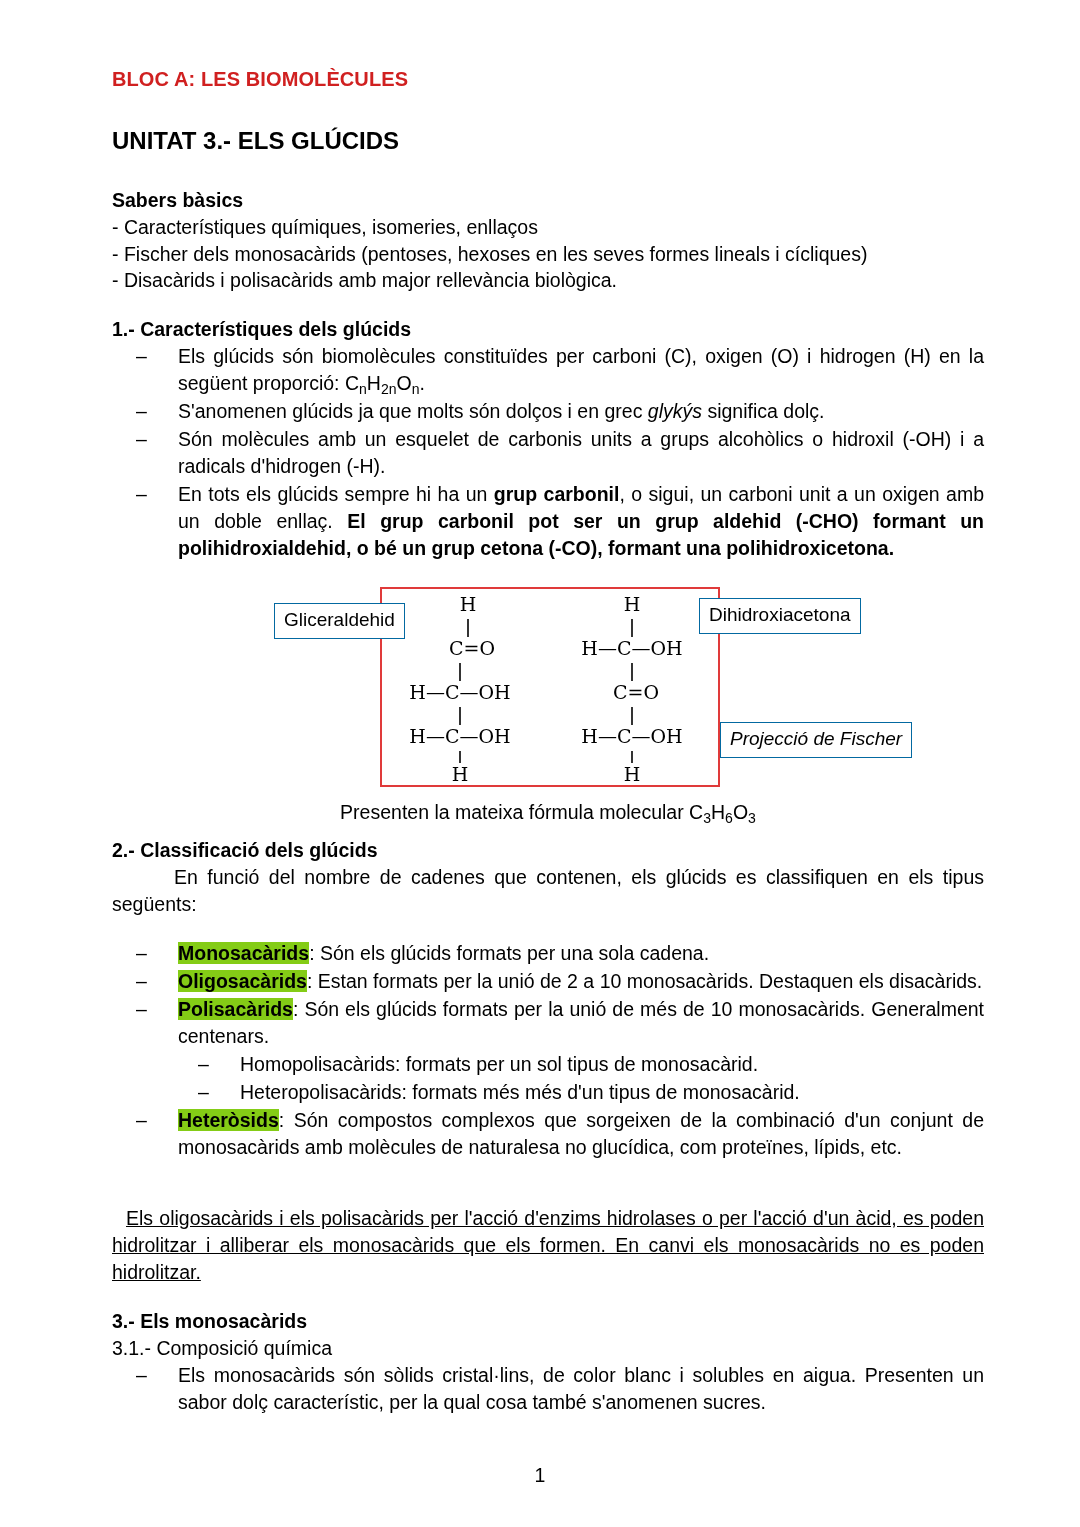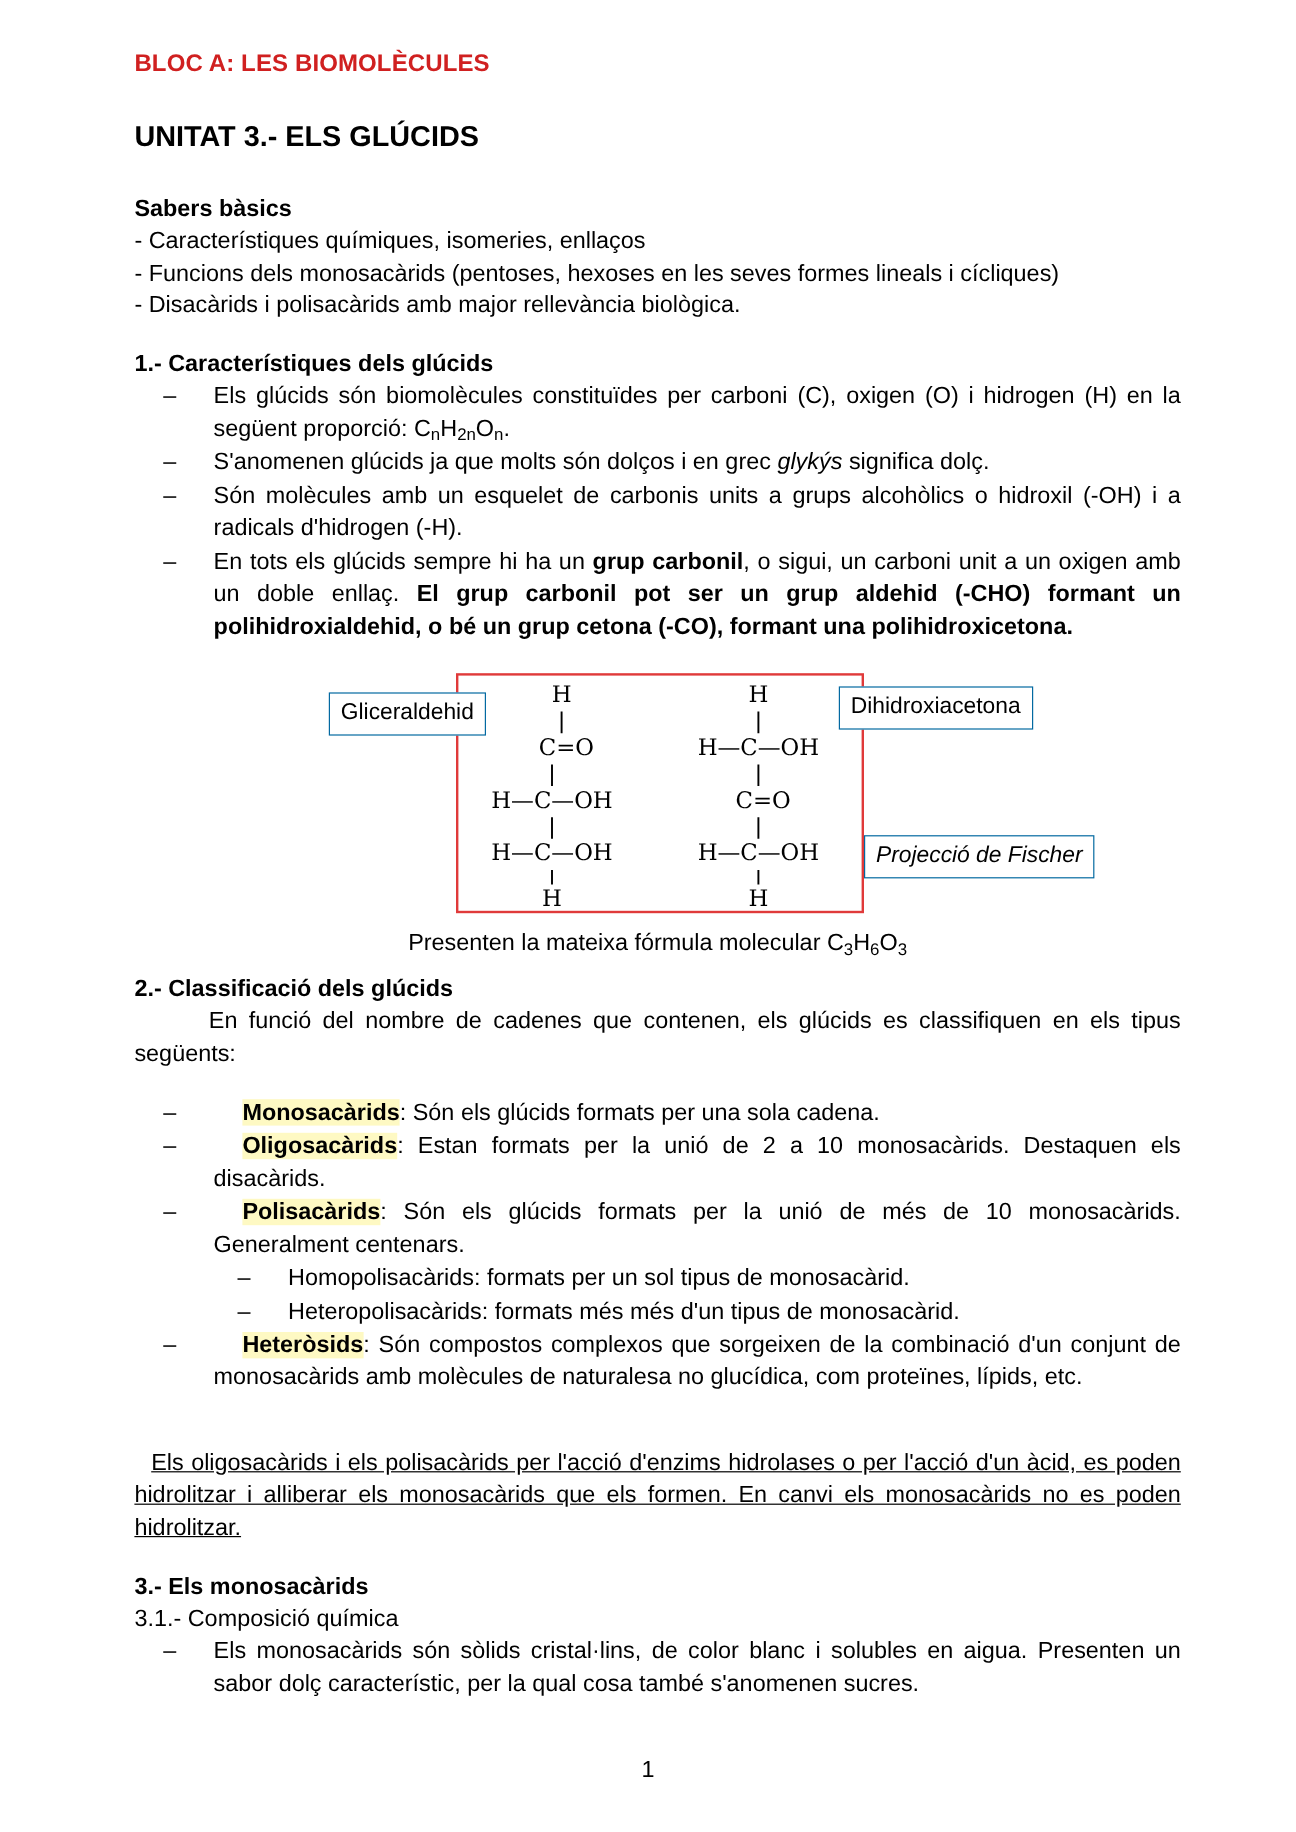--- a/index.html
+++ b/index.html
@@ -12,21 +12,21 @@
     min-height: 1527px;
     font-family: "Liberation Sans", sans-serif;
     color: #000000;
     font-size: 19.5px;
     line-height: 1.38;
   }
   .page {
     position: relative;
     width: 1080px;
     min-height: 1527px;
-    padding: 40px 96px 20px 112px;
+    padding: 66px 96px 20px 112px;
     box-sizing: border-box;
   }
   .title-red {
     color: #d02020;
     font-weight: bold;
     font-size: 20px;
     letter-spacing: 0.1px;
     margin-bottom: 30px;
   }
   .h-unit {
@@ -62,23 +62,22 @@
   }
   ul.dashlist.sub > li {
     padding-left: 128px;
   }
   ul.dashlist.sub > li::before {
     left: 124px;
   }
   b { font-weight: bold; }
   i { font-style: italic; }
   .hl {
-    background: #fef9c3;
-    font-weight: bold;
-    margin-left: 24px;
+    background: #84cc16;
+    font-weight: bold;
   }
   sub {
     font-size: 0.72em;
     vertical-align: baseline;
     position: relative;
     top: 0.28em;
   }
 
   
   .figure-wrap {
@@ -145,21 +144,21 @@
 
 <div class="page">
 
   <div class="title-red">BLOC A: LES BIOMOLÈCULES</div>
 
   <div class="h-unit">UNITAT 3.- ELS GLÚCIDS</div>
 
   <div>
     <div class="h-bold">Sabers bàsics</div>
     <div class="plain">- Característiques químiques, isomeries, enllaços</div>
-    <div class="plain">- Funcions dels monosacàrids (pentoses, hexoses en les seves formes lineals i cícliques)</div>
+    <div class="plain">- Fischer dels monosacàrids (pentoses, hexoses en les seves formes lineals i cícliques)</div>
     <div class="plain">- Disacàrids i polisacàrids amb major rellevància biològica.</div>
   </div>
 
   <div class="section-gap"></div>
 
   <div>
     <div class="h-bold">1.- Característiques dels glúcids</div>
     <ul class="dashlist">
       <li><span>Els glúcids són biomolècules constituïdes per carboni (C), oxigen (O) i hidrogen (H) en la següent proporció: C</span><sub>n</sub><span>H</span><sub>2n</sub><span>O</span><sub>n</sub><span>.</span></li>
       <li><span>S'anomenen glúcids ja que molts són dolços i en grec </span><i>glykýs</i><span> significa dolç.</span></li>

